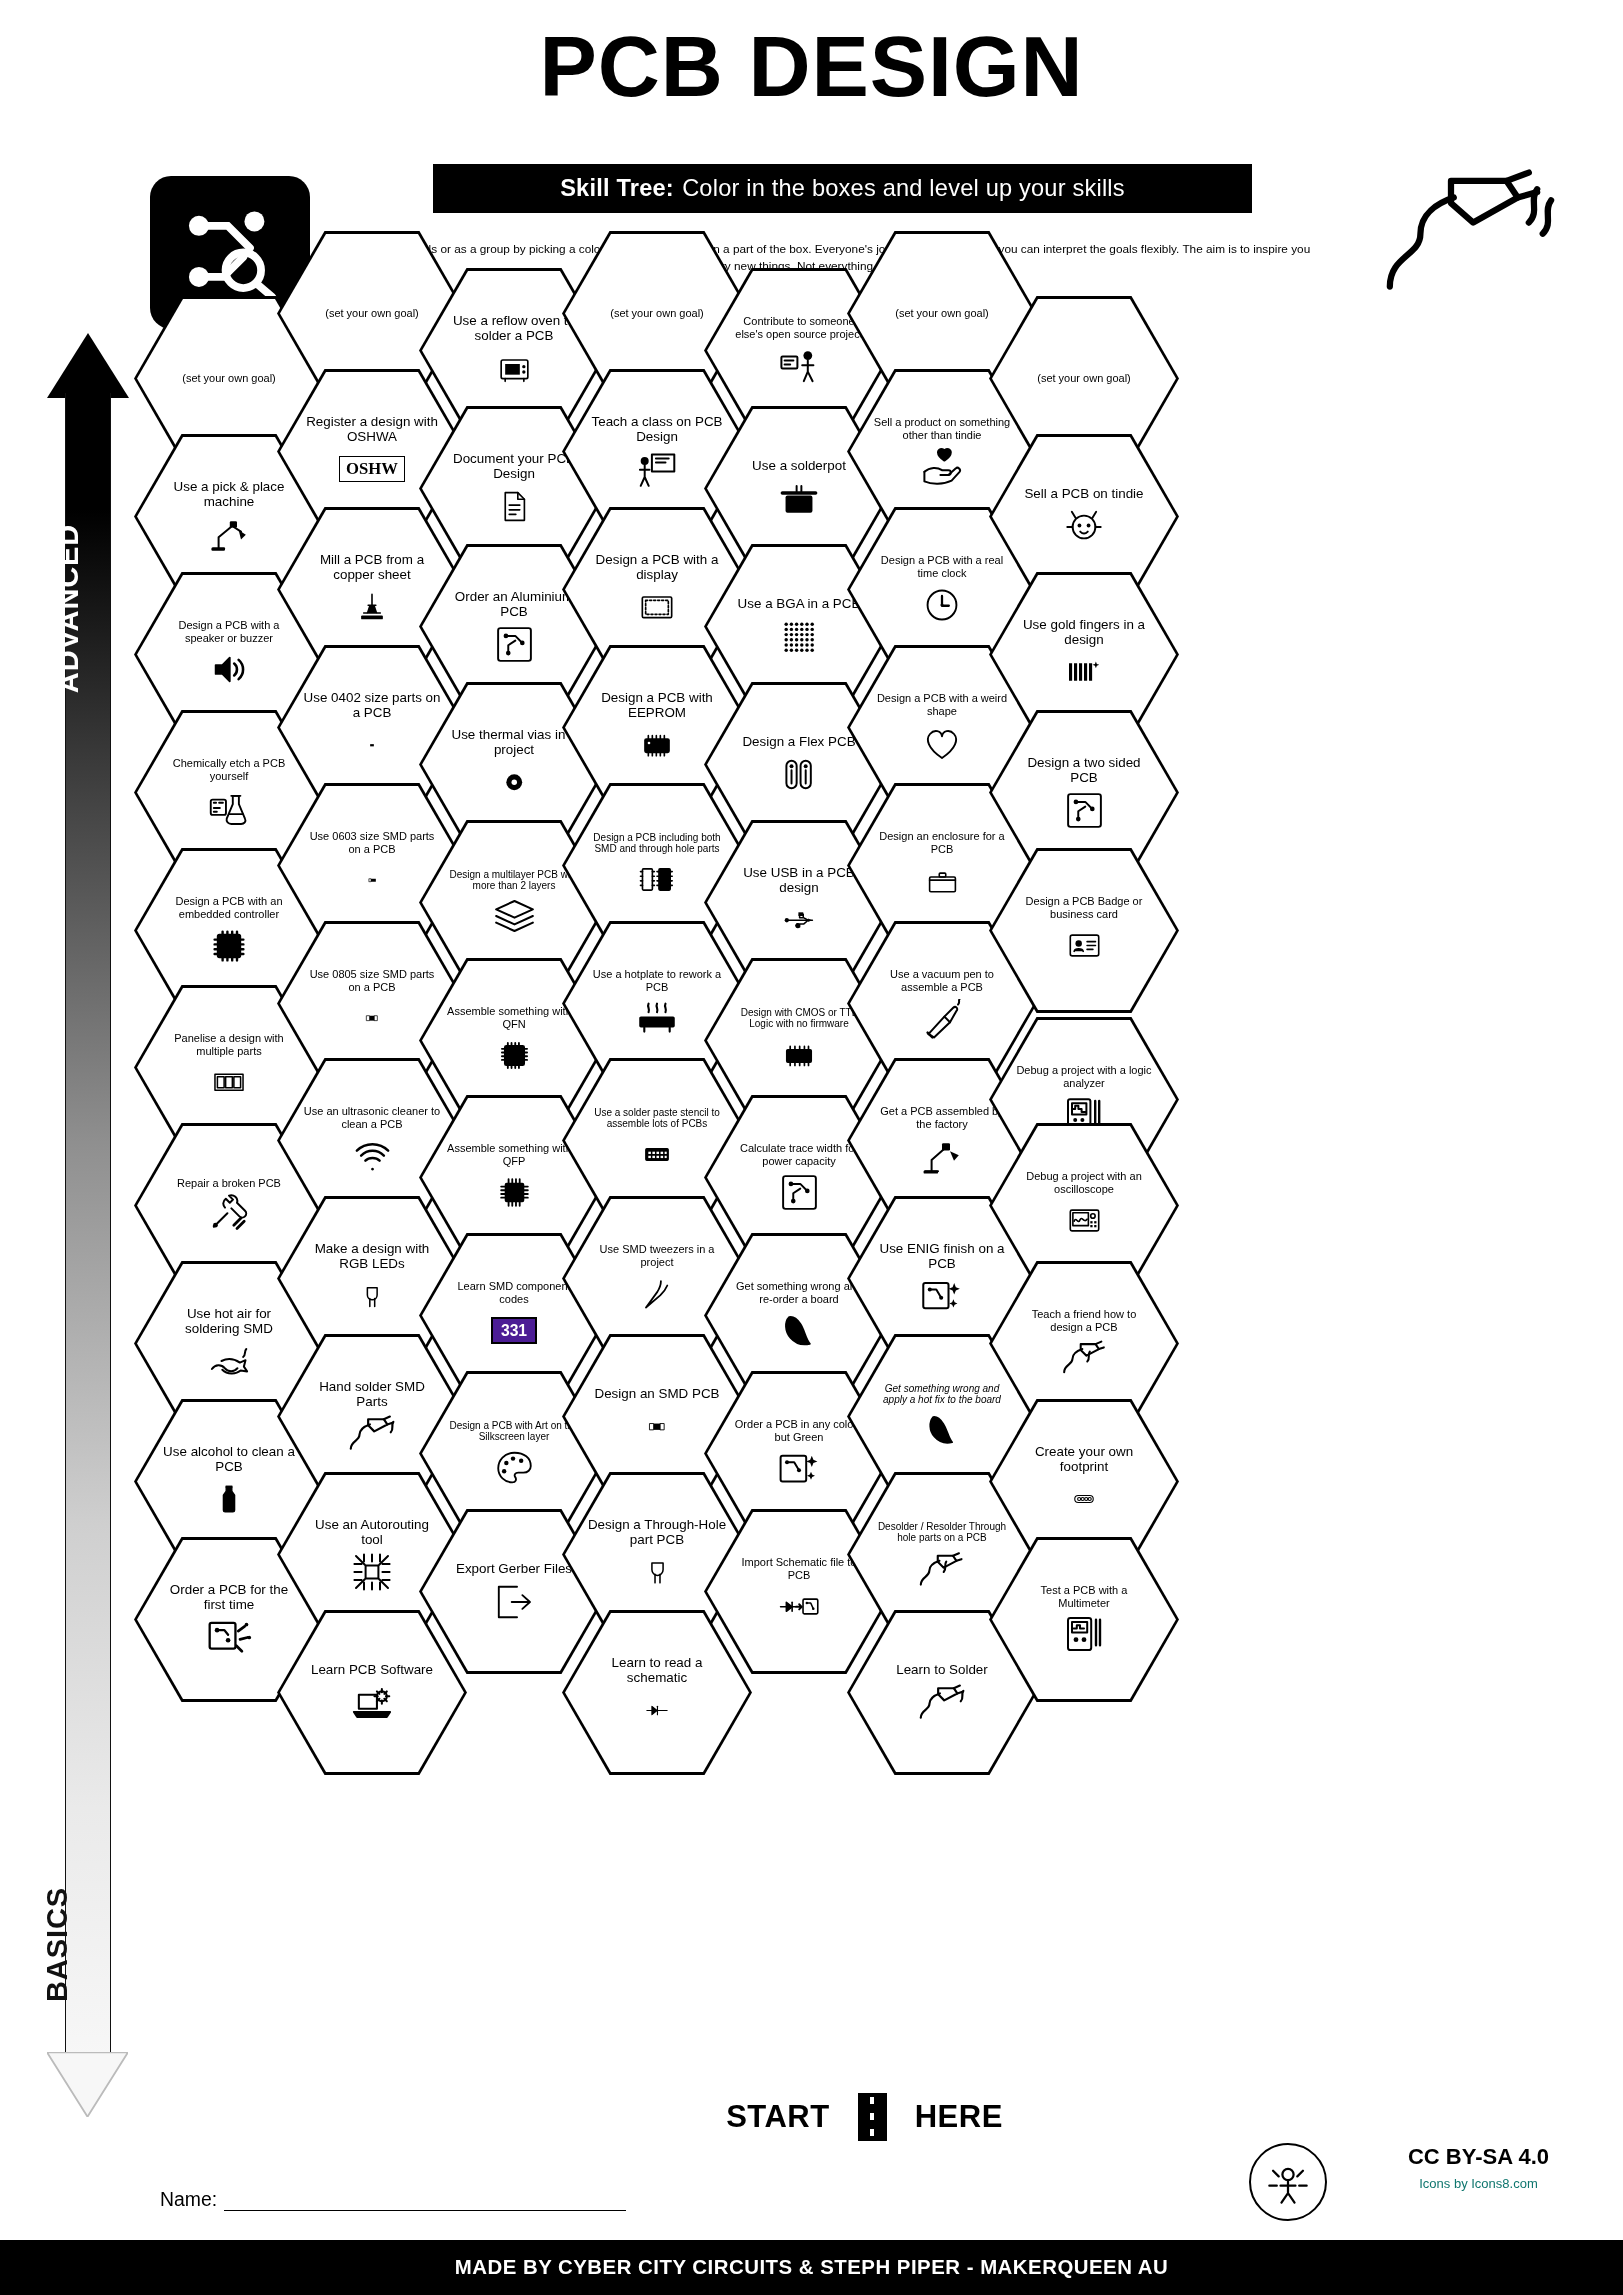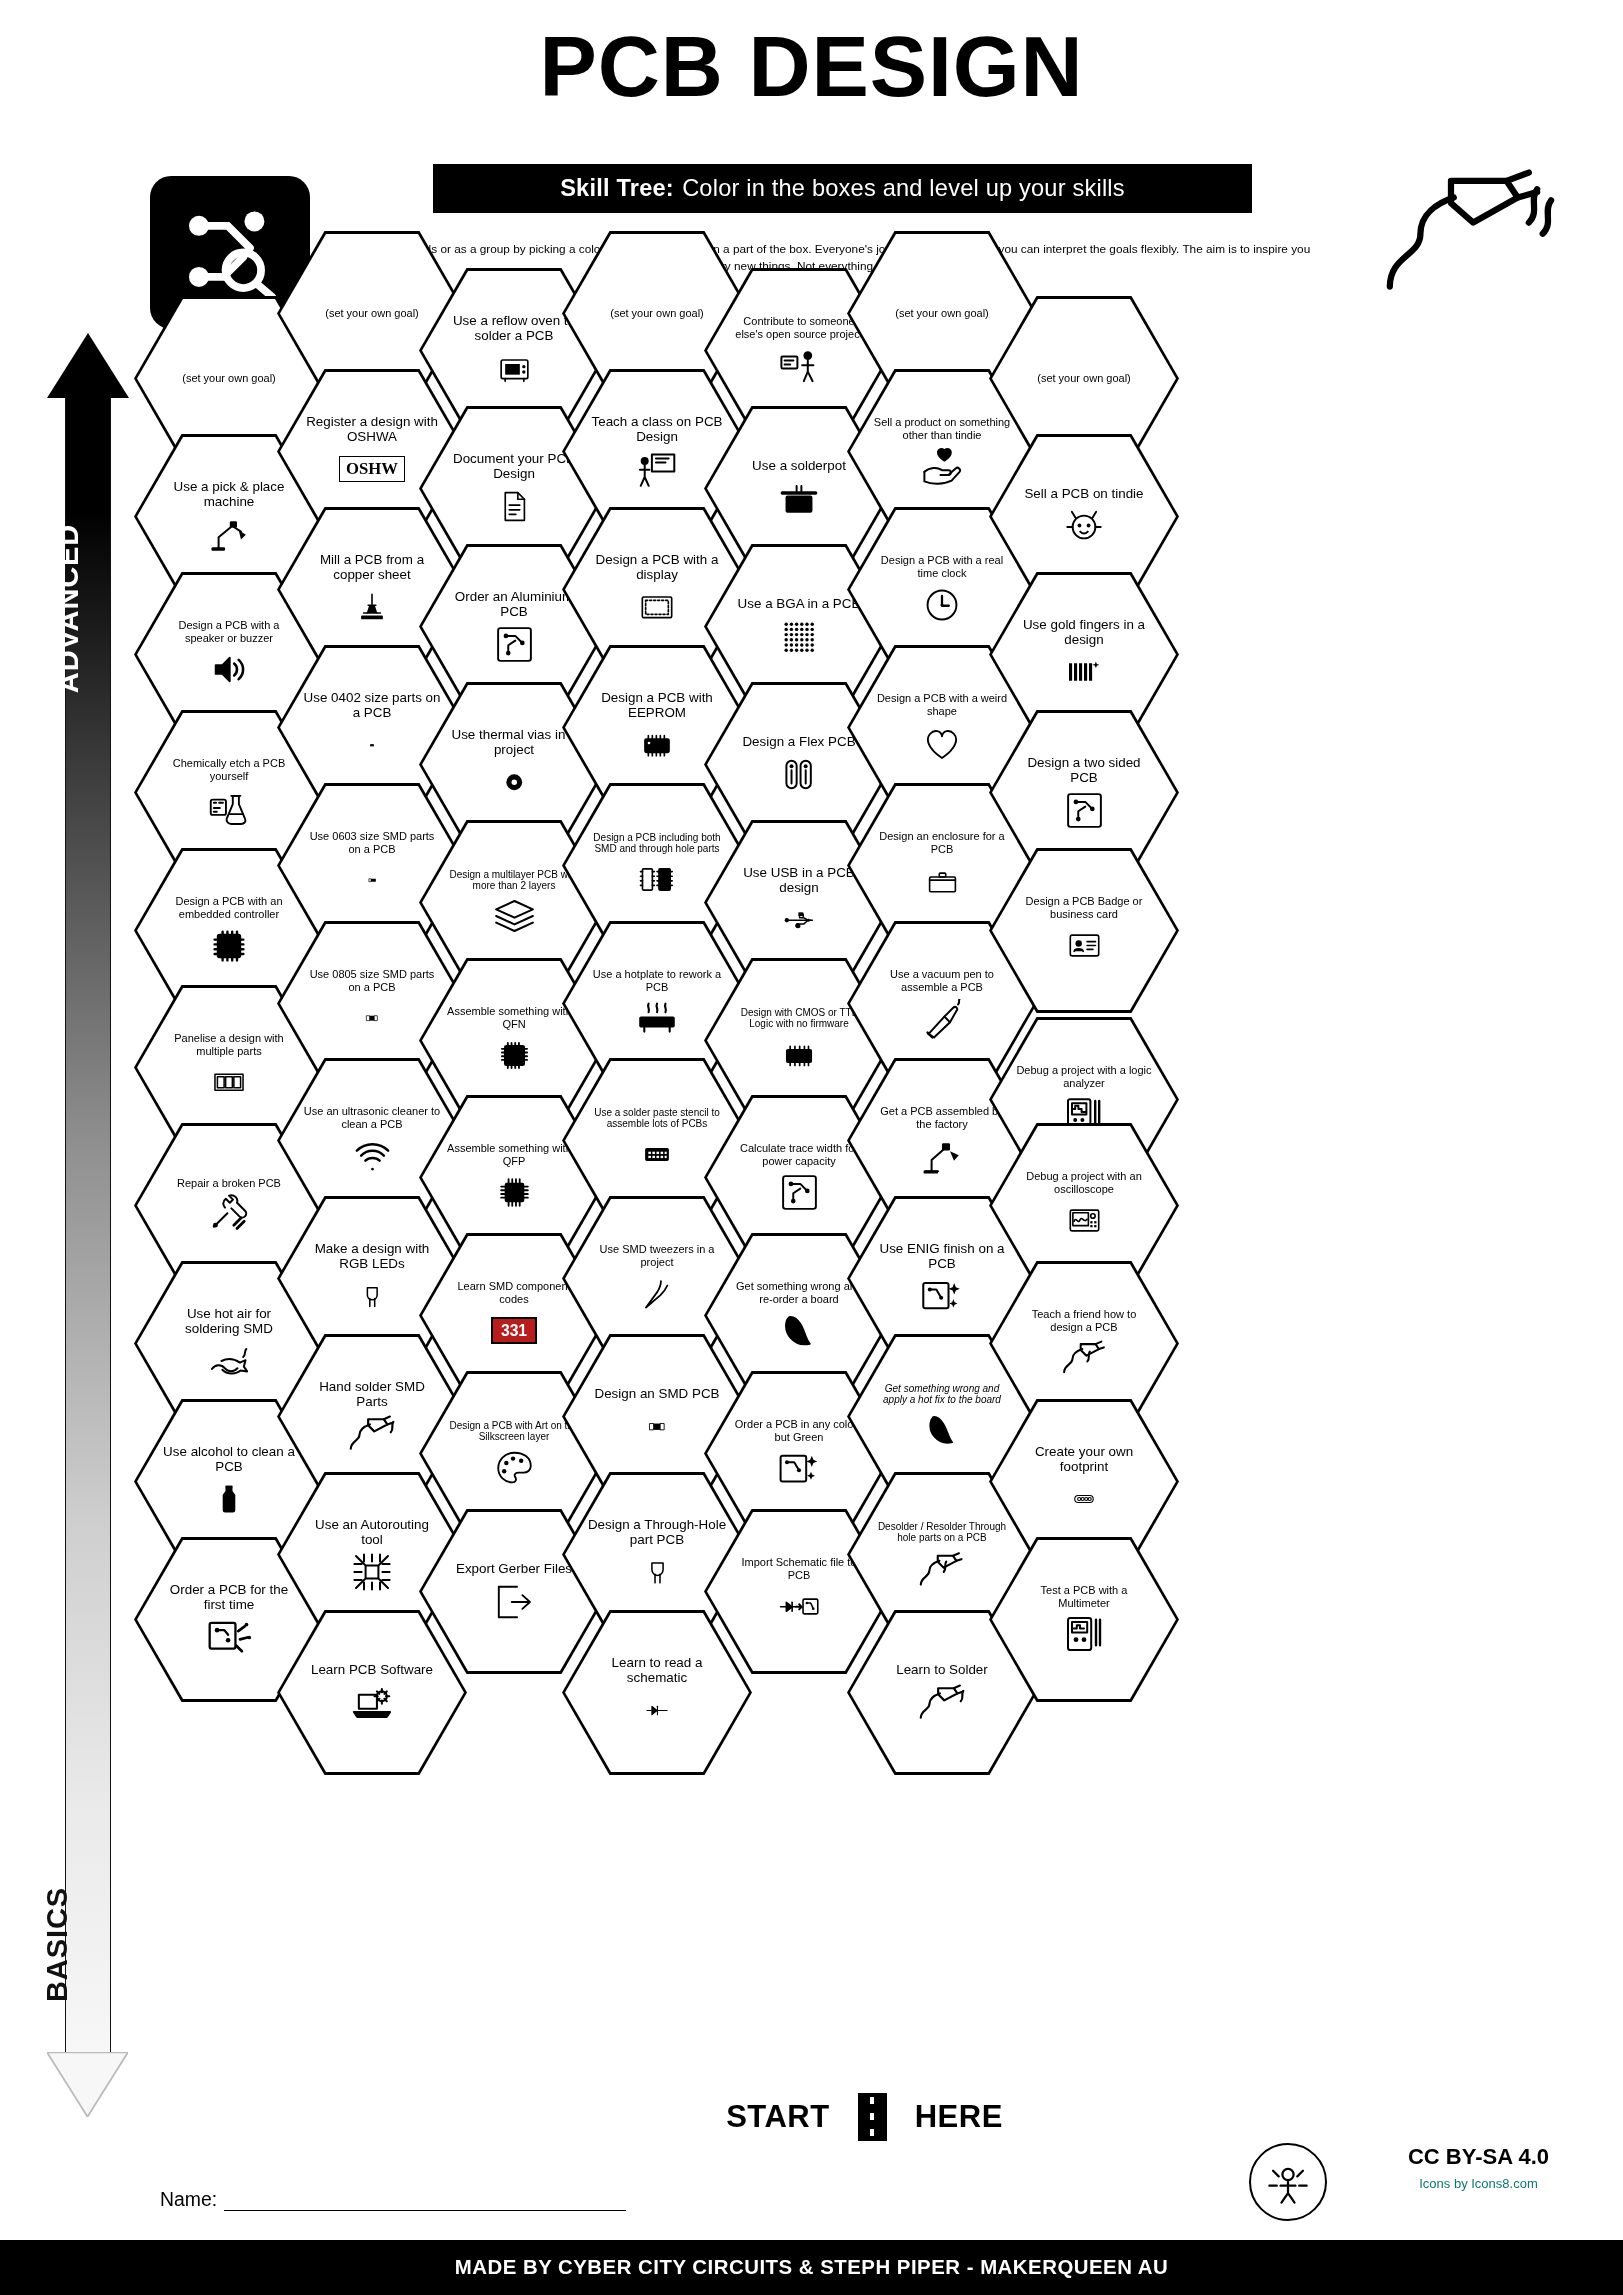--- a/index.html
+++ b/index.html
@@ -522,21 +522,21 @@
                 <path d="M14 34 h12 M14 44 h12 M14 54 h12 M14 64 h12 M74 34 h12 M74 44 h12 M74 54 h12 M74 64 h12 M34 14 v12 M44 14 v12 M54 14 v12 M64 14 v12 M34 74 v12 M44 74 v12 M54 74 v12 M64 74 v12"></path>
               </g>
             </svg>
           </div>
         </div>
       </div>
       <div class="hex" style="left: 419px; top: 1233px;">
         <div class="hex-inner">
           <div class="hex-label small">Learn SMD component codes</div>
           <div class="hex-icon">
-            <div style="background:#b91c1c;color:#fff;font-weight:bold;font-size:15.7px;padding:2.8px 8.3px;border:2.3px solid #000;font-family:'Liberation Sans',sans-serif;">331</div>
+            <div style="background:#4c1d95;color:#fff;font-weight:bold;font-size:15.7px;padding:2.8px 8.3px;border:2.3px solid #000;font-family:'Liberation Sans',sans-serif;">331</div>
           </div>
         </div>
       </div>
       <div class="hex" style="left: 419px; top: 1371px;">
         <div class="hex-inner">
           <div class="hex-label tiny">Design a PCB with Art on the Silkscreen layer</div>
           <div class="hex-icon">
             <svg width="37" height="37" viewBox="0 0 100 96" fill="none" stroke="#000" stroke-width="5" stroke-linecap="round" stroke-linejoin="round">
               <path d="M50 8 C22 8 6 30 6 50 C6 72 24 88 44 88 C54 88 56 80 52 74 C48 68 52 62 60 62 L74 62 C86 62 94 54 94 44 C94 22 76 8 50 8 Z"></path>
               <circle cx="28" cy="36" r="6" fill="#000" stroke="none"></circle>

